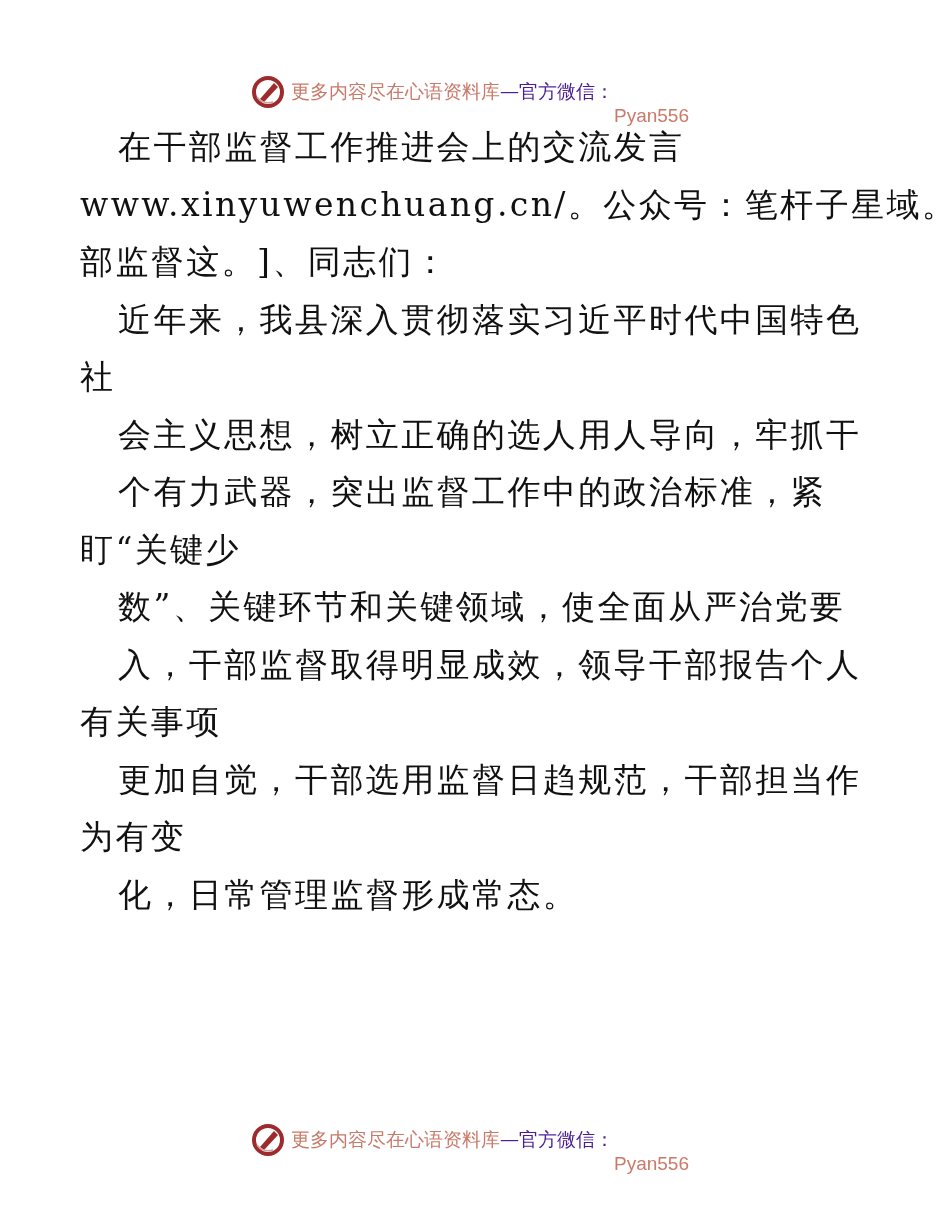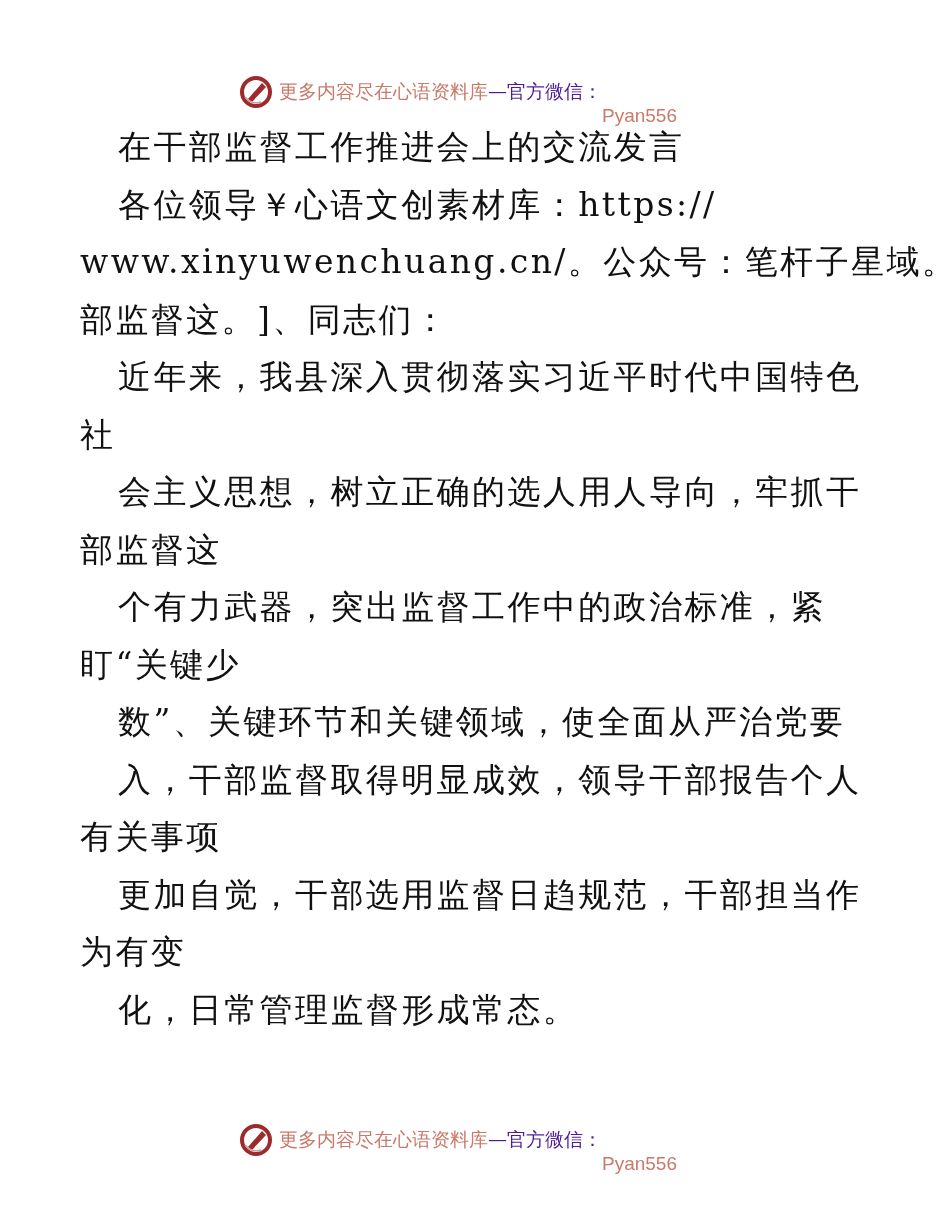--- a/index.html
+++ b/index.html
@@ -1,18 +1,18 @@
 <!DOCTYPE html>
 <html><head>
 <meta charset="utf-8">
 <style>
   html, body { margin: 0; padding: 0; background: #ffffff; }
   body { width: 950px; height: 1230px; position: relative; overflow: hidden;
          font-family: "DejaVu Serif", "Liberation Serif", serif; color: #111; }
-  .watermark { position: absolute; left: 239px; height: 40px; display: flex; align-items: center;
+  .watermark { position: absolute; left: 251px; height: 40px; display: flex; align-items: center;
                font-family: "DejaVu Serif", "Liberation Serif", serif; font-size: 19px; white-space: nowrap; }
   .watermark.top { top: 72px; }
   .watermark.bottom { top: 1120px; }
   .wm-logo { width: 34px; height: 34px; margin-right: 6px; }
   .wm-red { color: #c97a6a; }
   .wm-gray { color: #4c1d95; }
   .wm-id { color: #c97a6a; font-family: "Liberation Sans", sans-serif; font-size: 19px; margin-top: 48px; }
   .content { position: absolute; left: 80px; top: 118px; width: 760px; }
   .line { font-size: 33px; line-height: 57.5px; height: 57.5px; letter-spacing: 2.4px; white-space: nowrap; }
   .indent { padding-left: 38px; }
@@ -26,27 +26,25 @@
     <path d="M9 24 L23 8 L27 12 L13 27 Z" fill="#9e2a2b"></path>
     <path d="M6 22 Q12 30 22 27" fill="none" stroke="#c9a0a0" stroke-width="1.5"></path>
   </svg>
   <span class="wm-red">更多内容尽在心语资料库</span>
   <span class="wm-gray">—官方微信：</span>
   <span class="wm-id">Pyan556</span>
 </div>
 
 <div class="content">
   <div class="line indent">在干部监督工作推进会上的交流发言</div>
-  <div class="line indent">各位领导￥心语文创素材库：https://</div>
   <div class="line">www.xinyuwenchuang.cn/。公众号：笔杆子星域。</div>
   <div class="line">部监督这。]、同志们：</div>
   <div class="line indent">近年来，我县深入贯彻落实习近平时代中国特色</div>
   <div class="line">社</div>
   <div class="line indent">会主义思想，树立正确的选人用人导向，牢抓干</div>
-  <div class="line">部监督这</div>
   <div class="line indent">个有力武器，突出监督工作中的政治标准，紧</div>
   <div class="line">盯“关键少</div>
   <div class="line indent">数”、关键环节和关键领域，使全面从严治党要</div>
   <div class="line indent">入，干部监督取得明显成效，领导干部报告个人</div>
   <div class="line">有关事项</div>
   <div class="line indent">更加自觉，干部选用监督日趋规范，干部担当作</div>
   <div class="line">为有变</div>
   <div class="line indent">化，日常管理监督形成常态。</div>
 </div>
 

